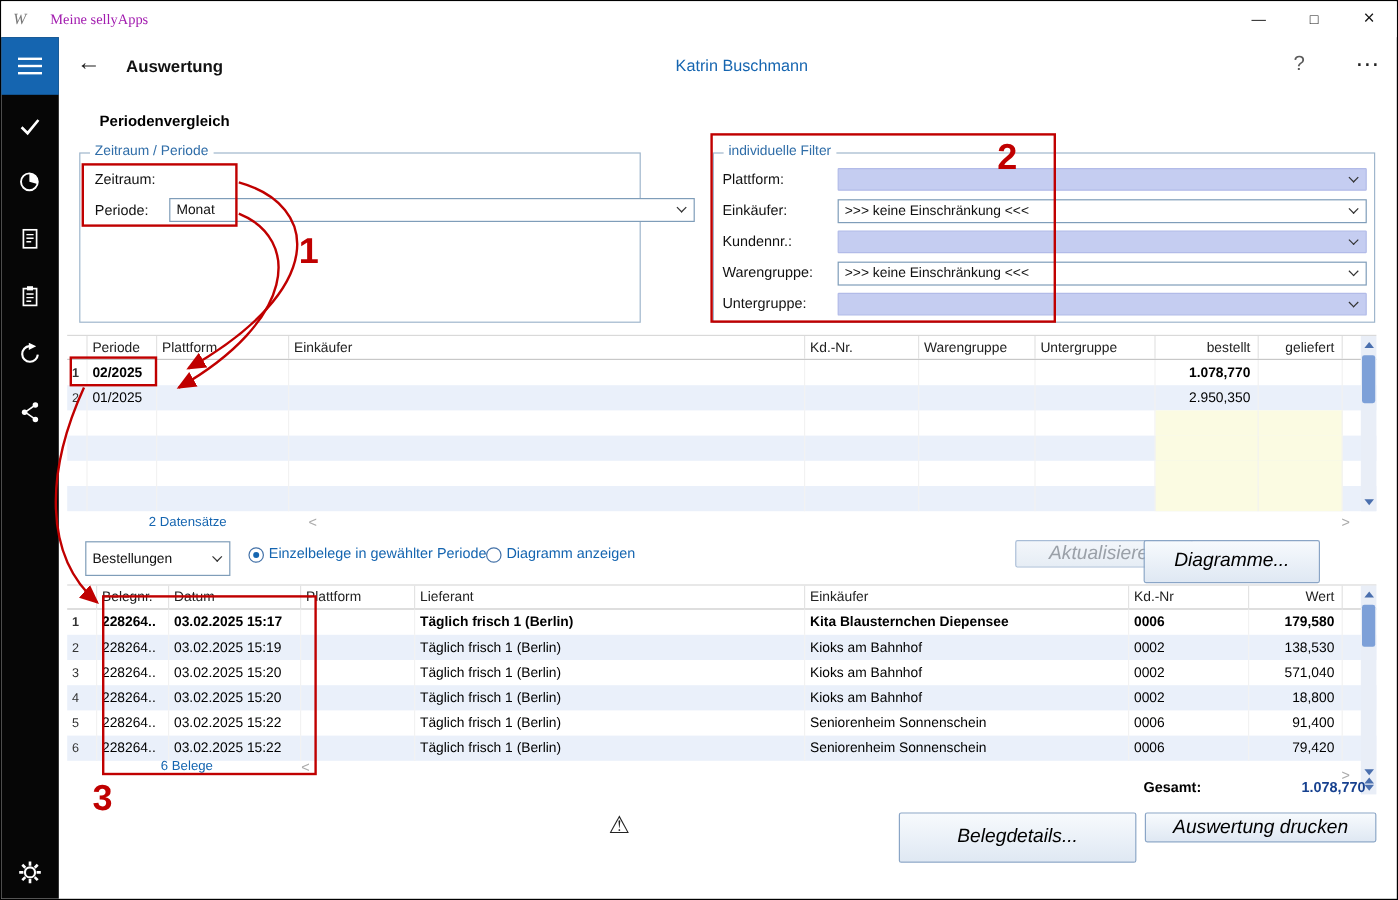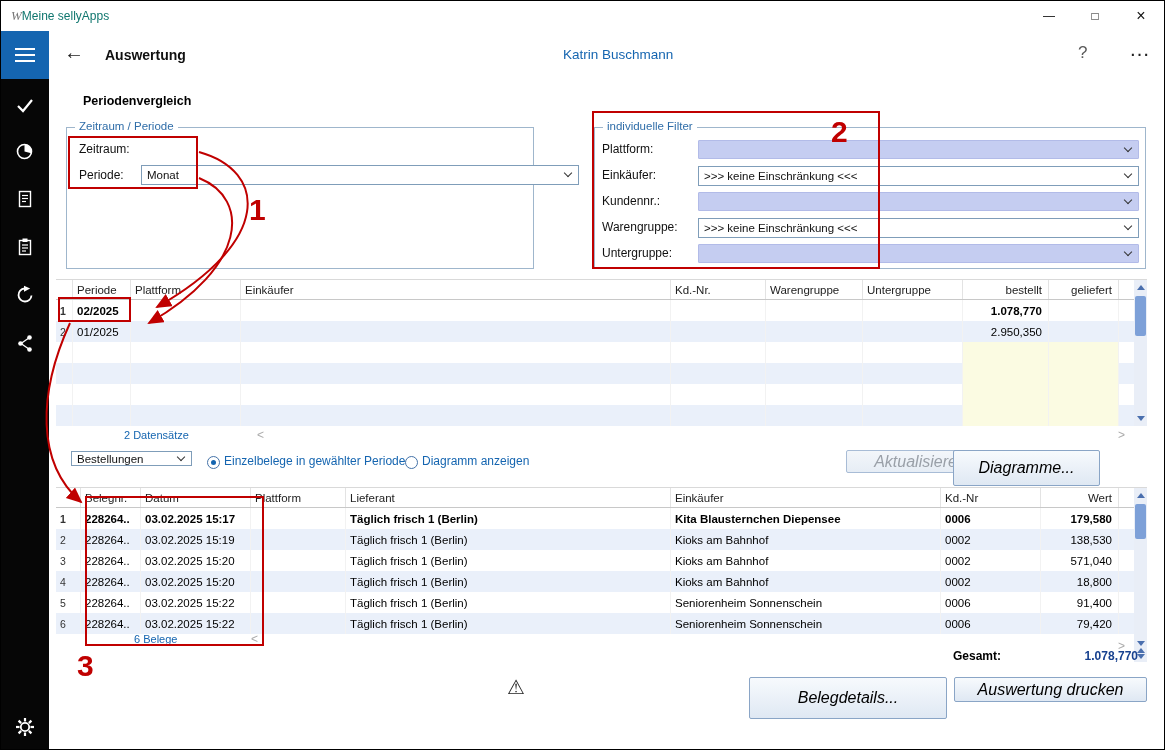--- a/index.html
+++ b/index.html
@@ -4,21 +4,21 @@
 <style>
   * { margin:0; padding:0; box-sizing:border-box; }
   html,body { background:#fff; }
   body { font-family:"Liberation Sans", sans-serif; }
   .window { position:relative; width:1165px; height:750px; background:#fff; border:1px solid #000;
             overflow:hidden; font-size:12px; color:#000; }
 
   
   .titlebar { position:absolute; left:0; top:0; right:0; height:30px; background:#fff; display:flex; align-items:center; }
   .app-icon { margin-left:10px; font-family:"Liberation Serif", serif; font-style:italic; color:#777; font-size:13px; }
-  .app-title { margin-left:0; font-size:12px; color:#0f766e; }
+  .app-title { margin-left:20px; font-size:12px; color:#a21caf;font-family:Liberation Serif, serif; }
   .win-controls { margin-left:auto; display:flex; height:30px; }
   .win-btn { width:46px; display:flex; align-items:center; justify-content:center; color:#111; cursor:default; }
 
   
   .sidebar { position:absolute; left:0; top:30px; width:48px; bottom:0; background:#060606; }
   .hamburger { width:48px; height:48px; background:#1565b0; display:flex; flex-direction:column; justify-content:center; align-items:center; gap:4px; }
   .hamburger span { display:block; width:20px; height:2px; background:#fff; }
   .side-icon { position:absolute; left:0; width:48px; height:32px; display:flex; align-items:center; justify-content:center; }
 
   
@@ -291,21 +291,21 @@
     <div class="vscroll">
       <div class="tri-up" style="top:5px"></div>
       <div class="sthumb" style="top:16px;height:40px"></div>
       <div class="tri-down" style="bottom:5px"></div>
     </div>
   </div>
   <div class="tbl-count" style="left:123px;top:428px">2 Datensätze</div>
   <div class="pager" style="left:256px;top:427px">&lt;</div>
   <div class="pager" style="left:1117px;top:427px">&gt;</div>
 
-  <div class="combo" style="left:70px;top:450px;width:121px;height:15px">
+  <div class="combo" style="left:70px;top:450px;width:121px;height:29px">
     <span>Bestellungen</span>
     <span class="chev"></span>
   </div>
   <span class="radio checked" style="left:206px;top:455px"></span>
   <span class="radio-label" style="left:223px;top:453px">Einzelbelege in gewählter Periode</span>
   <span class="radio" style="left:404px;top:455px"></span>
   <span class="radio-label" style="left:421px;top:453px">Diagramm anzeigen</span>
   <div class="btn disabled" style="left:845px;top:449px;width:148px;height:23px">Aktualisieren</div>
   <div class="btn" style="left:952px;top:449px;width:147px;height:36px">Diagramme...</div>
 

